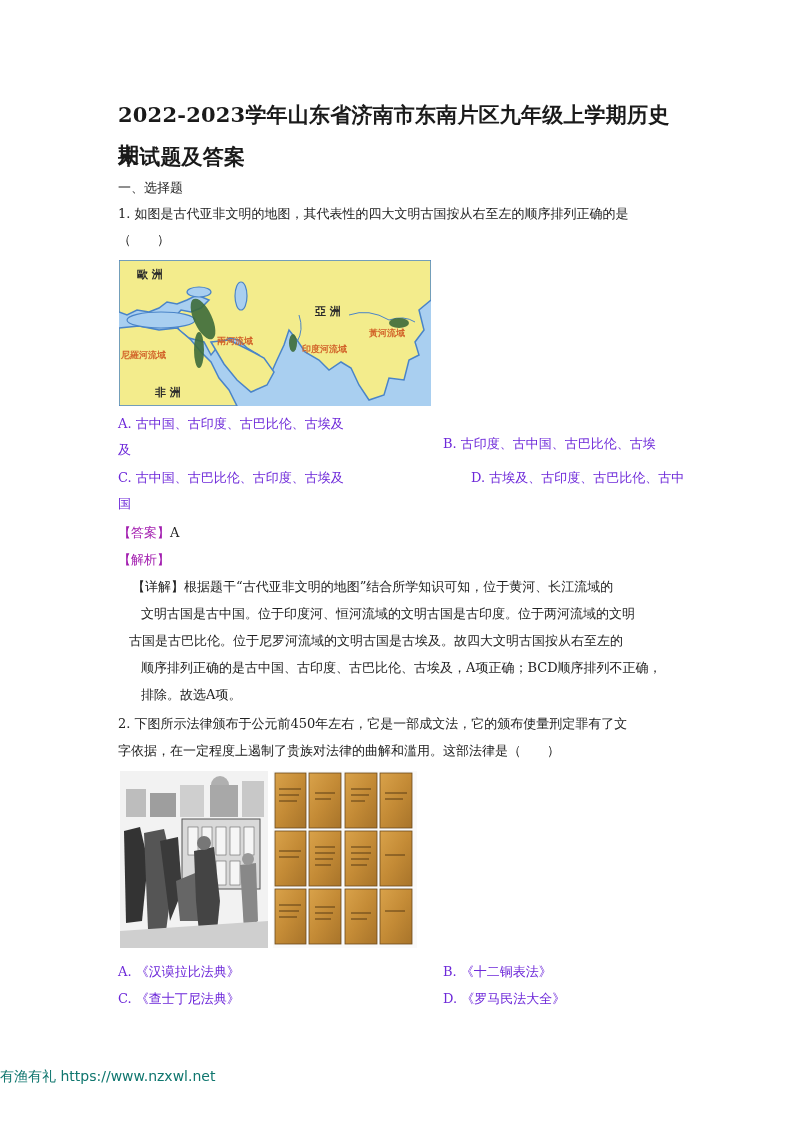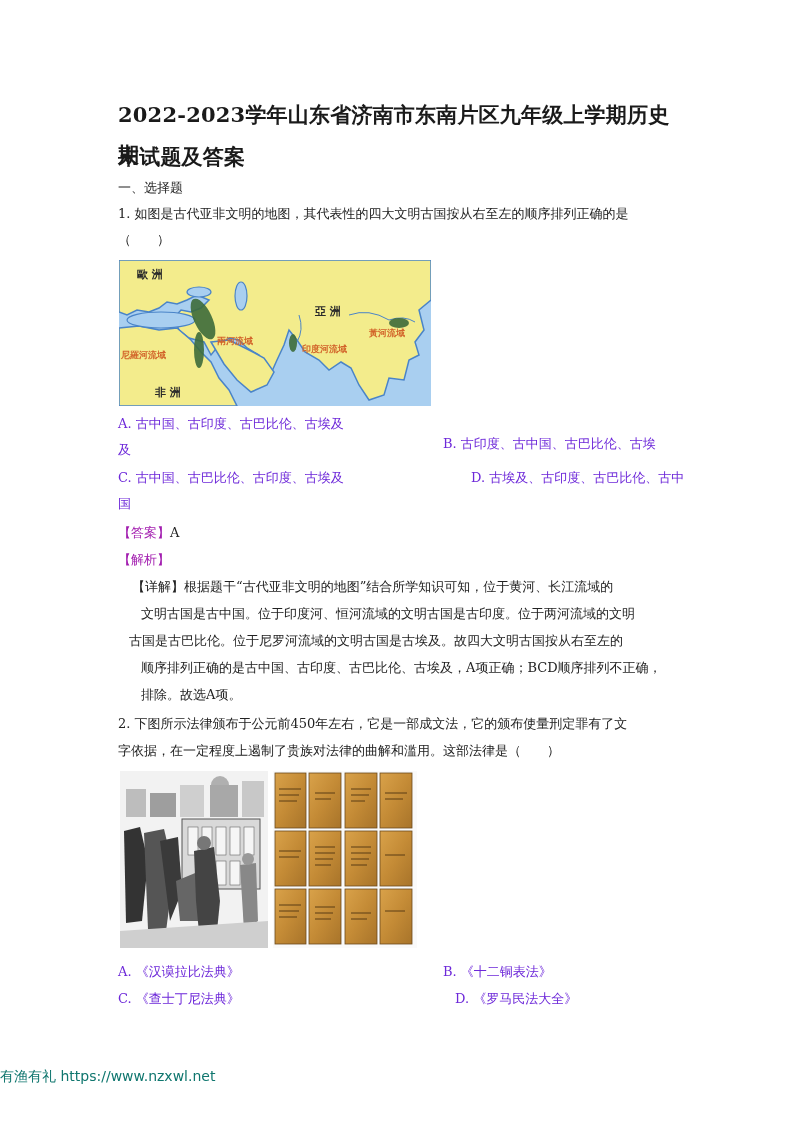--- a/index.html
+++ b/index.html
@@ -173,15 +173,15 @@
       <line x1="78" y1="142" x2="98" y2="142"></line>
         <line x1="78" y1="148" x2="94" y2="148"></line>
       <line x1="112" y1="140" x2="132" y2="140"></line>
     </g>
   </svg>
 </div>
 
 <div class="opt" style="left:118px; top:962px;">A.   《汉谟拉比法典》</div>
 <div class="opt" style="left:443px; top:962px;">B.   《十二铜表法》</div>
 <div class="opt" style="left:118px; top:989px;">C.   《查士丁尼法典》</div>
-<div class="opt" style="left:443px; top:989px;margin-left:12px;">D.   《罗马民法大全》</div>
+<div class="opt" style="left:443px; top:989px;">D.   《罗马民法大全》</div>
 
 <div class="footer">有渔有礼 https://www.nzxwl.net</div>
 
 </body></html>

